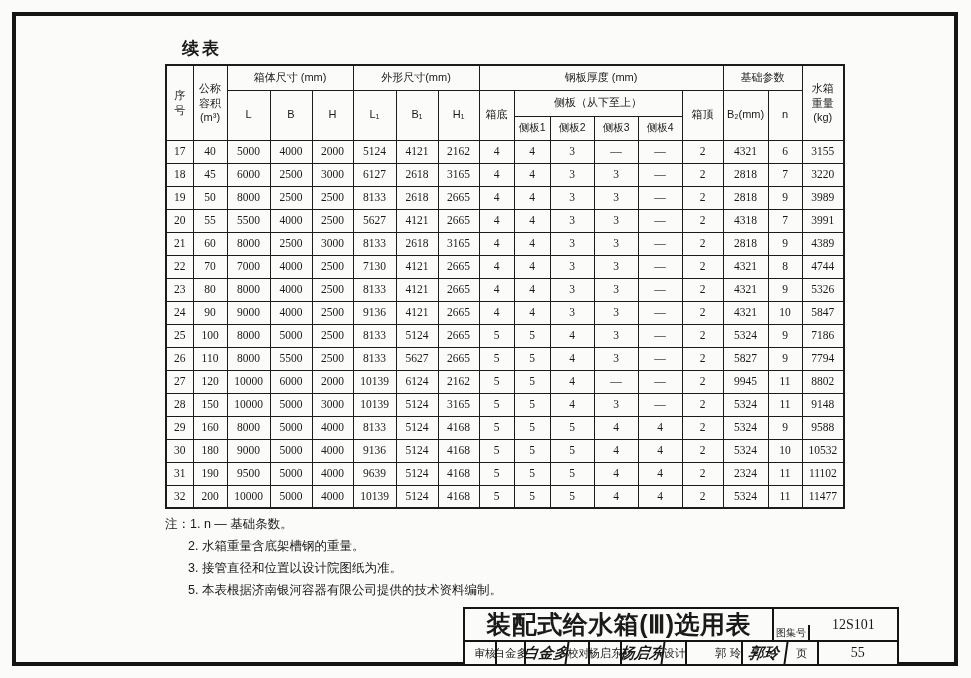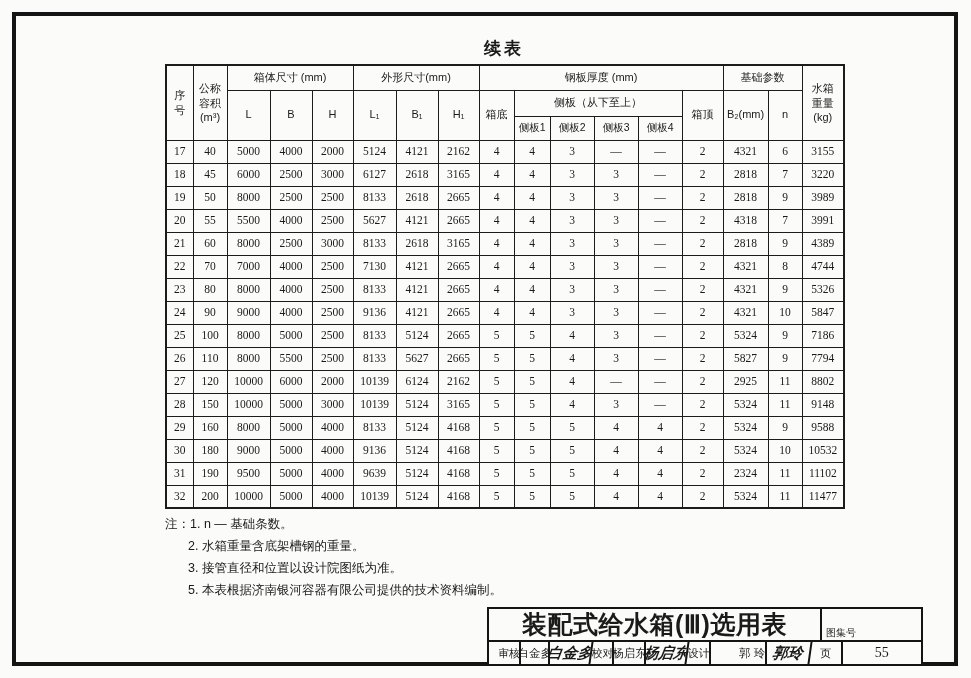--- a/index.html
+++ b/index.html
@@ -11,22 +11,22 @@
     font-family:"Liberation Sans", sans-serif;
     color:#1a1a1a;
     overflow:hidden;
   }
   .frame {
     position:absolute; left:12px; top:12px;
     width:946px; height:654px;
     border:4px solid #141414;
   }
   .cont-title {
-    position:absolute; left:165px; top:37px; width:678px;
-    text-align:center; font-size:17px; font-weight:bold;
+    position:absolute; left:182px; top:37px; width:678px;
+    font-size:17px; font-weight:bold;
     letter-spacing:3px;
   }
   
   table.main {
     position:absolute; left:165px; top:64px;
     width:678px; border-collapse:collapse; table-layout:fixed;
     border:2px solid #1c1c1c;
   }
   table.main th, table.main td {
     border:1px solid #1c1c1c;
@@ -42,21 +42,21 @@
   
   .notes {
     position:absolute; left:165px; top:513px; width:470px;
     font-size:12.5px; line-height:22px;
   }
   .note-line { white-space:nowrap; }
   .note-line .nlabel { display:inline-block; }
   .note-line.indent { padding-left:23px; }
   
   .titleblock {
-    position:absolute; left:487px; top:607px;
+    position:absolute; left:463px; top:607px;
     width:436px; height:59px;
     border:2px solid #141414;
     background:#fbfbf9;
     display:flex; flex-direction:column;
   }
   .tb-row { display:flex; flex:0 0 auto; }
   .tb-row.top { height:33px; border-bottom:2px solid #141414; }
   .tb-row.bottom { height:22px;padding-left:10px; }
   .tb-cell {
     display:flex; align-items:center; justify-content:center;
@@ -344,21 +344,21 @@
         <td>2000</td>
         <td>10139</td>
         <td>6124</td>
         <td>2162</td>
         <td>5</td>
         <td>5</td>
         <td>4</td>
         <td>—</td>
         <td>—</td>
         <td>2</td>
-        <td>2925</td>
+        <td>9945</td>
         <td>11</td>
         <td>8802</td>
       </tr>
       <tr>
         <td>28</td>
         <td>150</td>
         <td>10000</td>
         <td>5000</td>
         <td>3000</td>
         <td>10139</td>
@@ -461,20 +461,21 @@
       <div class="note-line indent">2. 水箱重量含底架槽钢的重量。</div>
       <div class="note-line indent">3. 接管直径和位置以设计院图纸为准。</div>
       <div class="note-line indent">5. 本表根据济南银河容器有限公司提供的技术资料编制。</div>
     </div>
 </div>
 
 <div class="titleblock">
   <div class="tb-row top">
     <div class="tb-cell tb-title">装配式给水箱(Ⅲ)选用表</div>
     <div class="tb-cell tb-atlas-label">图集号</div>
+    <div class="tb-cell tb-atlas-no">12S101</div>
   </div>
   <div class="tb-row bottom">
     <div class="tb-cell tb-lab w26">审核</div>
     <div class="tb-cell tb-name w35">白金多</div>
     <div class="tb-cell sig w50">白金多</div>
     <div class="tb-cell tb-lab w26">校对</div>
     <div class="tb-cell tb-name w38">杨启东</div>
     <div class="tb-cell sig w50">杨启东</div>
     <div class="tb-cell tb-lab w27">设计</div>
     <div class="tb-cell tb-name w33">郭 玲</div>

